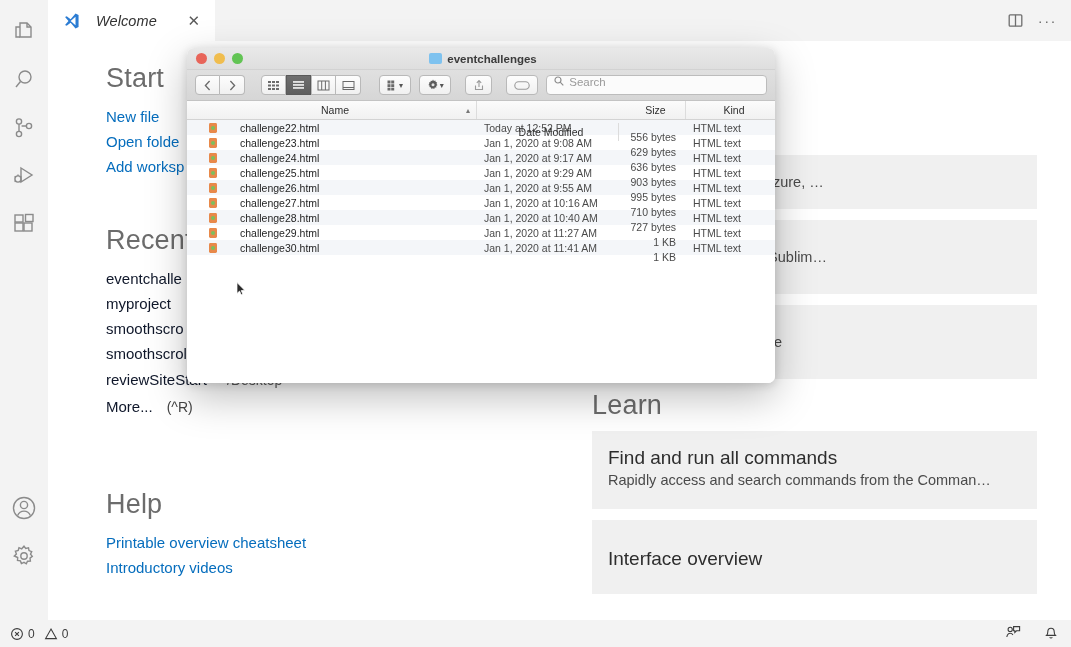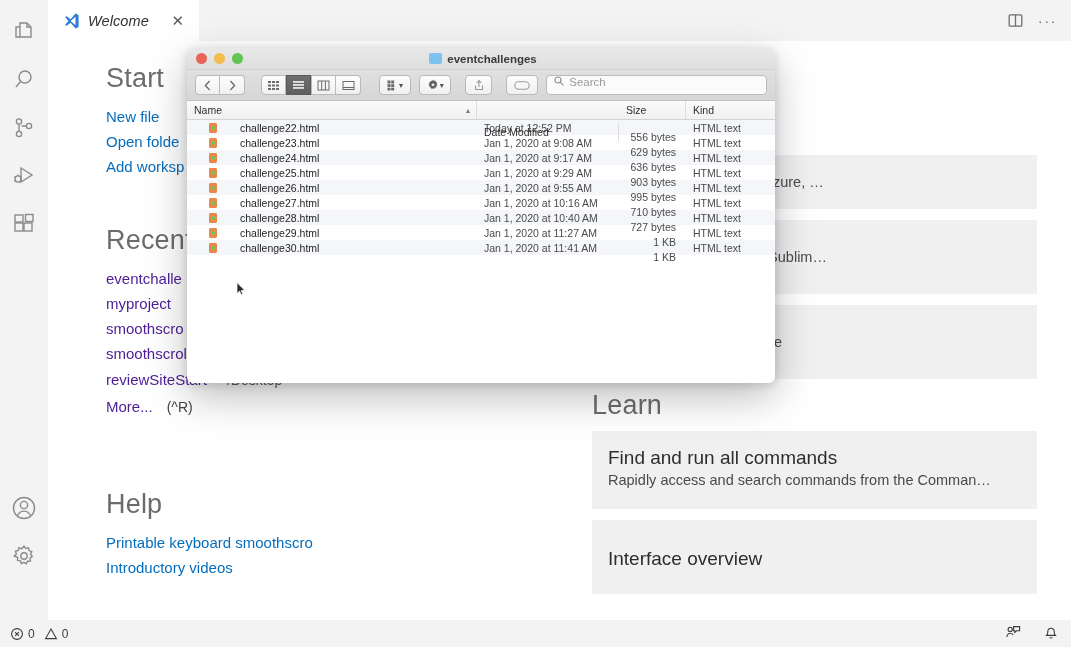--- a/index.html
+++ b/index.html
@@ -36,21 +36,21 @@
   
   .editor-area { flex: 1; display: flex; flex-direction: column; min-width: 0; background: #fff; }
 
   .tabbar {
     height: 41px; flex: 0 0 41px;
     background: #f3f3f3;
     display: flex; align-items: stretch;
     position: relative;
   }
   .tab {
-    display: flex; align-items: center; gap: 8px;
+    display: flex; align-items: center; gap: 16px;
     padding: 0 12px 0 14px;
     background: #ffffff;
     min-width: 140px;
     position: relative;
   }
   .tab-logo { width: 18px; height: 18px; display:block; }
   .tab-label {
     font-size: 14.5px; font-style: italic; color: #333333;
     white-space: nowrap; letter-spacing: .1px;
   }
@@ -78,21 +78,21 @@
 
   .w-h1 {
     font-size: 27px; font-weight: 400; color: #6c6c6c;
     letter-spacing: .2px; margin-bottom: 10px;
   }
   .w-link {
     display: block; font-size: 15px; color: #056dbd;
     line-height: 25px; white-space: nowrap;
   }
   .recent-row { display: flex; align-items: baseline; gap: 12px; line-height: 25px; white-space: nowrap; }
-  .recent-name { font-size: 15px; color: #4c1d95; }
+  .recent-name { font-size: 15px; color: #0f172a; }
   .recent-path { font-size: 14px; color: #5c5c5c; }
   .more-row { display: flex; align-items: baseline; gap: 14px; line-height: 27px; }
   .more-key { font-size: 14px; color: #444; }
   .sec-gap-lg { height: 46px; }
   .sec-gap-help { height: 68px; }
 
   
   .card {
     background: #f0f0f0;
     padding: 13px 16px 15px 16px;
@@ -176,21 +176,21 @@
   }
 
   .fin-colhead {
     height: 19px; flex: 0 0 19px;
     background: linear-gradient(#fbfbfb,#f1f1f1);
     border-bottom: 1px solid #d3d3d3;
     display: flex; align-items: center;
     font-size: 10.5px; color: #2f2f2f;
   }
   .ch { padding-left: 7px; border-right: 1px solid #dcdcdc; height: 100%;
-        display: flex; align-items: center; position: relative; }
+        display: flex; align-items: center; position: relative; justify-content: center; }
   .ch-name { width: 290px; }
   .ch-sortcaret { position: absolute; right: 6px; font-size: 8px; color: #777; }
   .ch-date { width: 142px; margin-top: 44px; }
   .ch-size { width: 67px; }
   .ch-kind { flex: 1; border-right: none; }
 
   .fin-list { flex: 1; overflow: hidden; background: #fff; }
   .frow { display: flex; height: 15px; align-items: center; font-size: 10.5px; color: #242424; }
   .frow.alt { background: #f4f6f9; }
   .fc { padding-left: 7px; overflow: hidden; white-space: nowrap; }
@@ -328,21 +328,21 @@
           </div>
 
           <div class="more-row">
             <span class="recent-name">More...</span>
             <span class="more-key">(^R)</span>
           </div>
 
           <div class="sec-gap-help"></div>
 
           <div class="w-h1">Help</div>
-          <a class="w-link">Printable keyboard smoothscro</a>
+          <a class="w-link">Printable overview cheatsheet</a>
           <a class="w-link">Introductory videos</a>
         </div>
 
         <div class="wcol wcol-right">
 
           <div style="height:84px"></div>
 
           <div class="card" style="padding-top:16px;padding-bottom:16px">
             <div class="card-desc">ript, Python, Java, PHP, Azure, …</div>
           </div>

